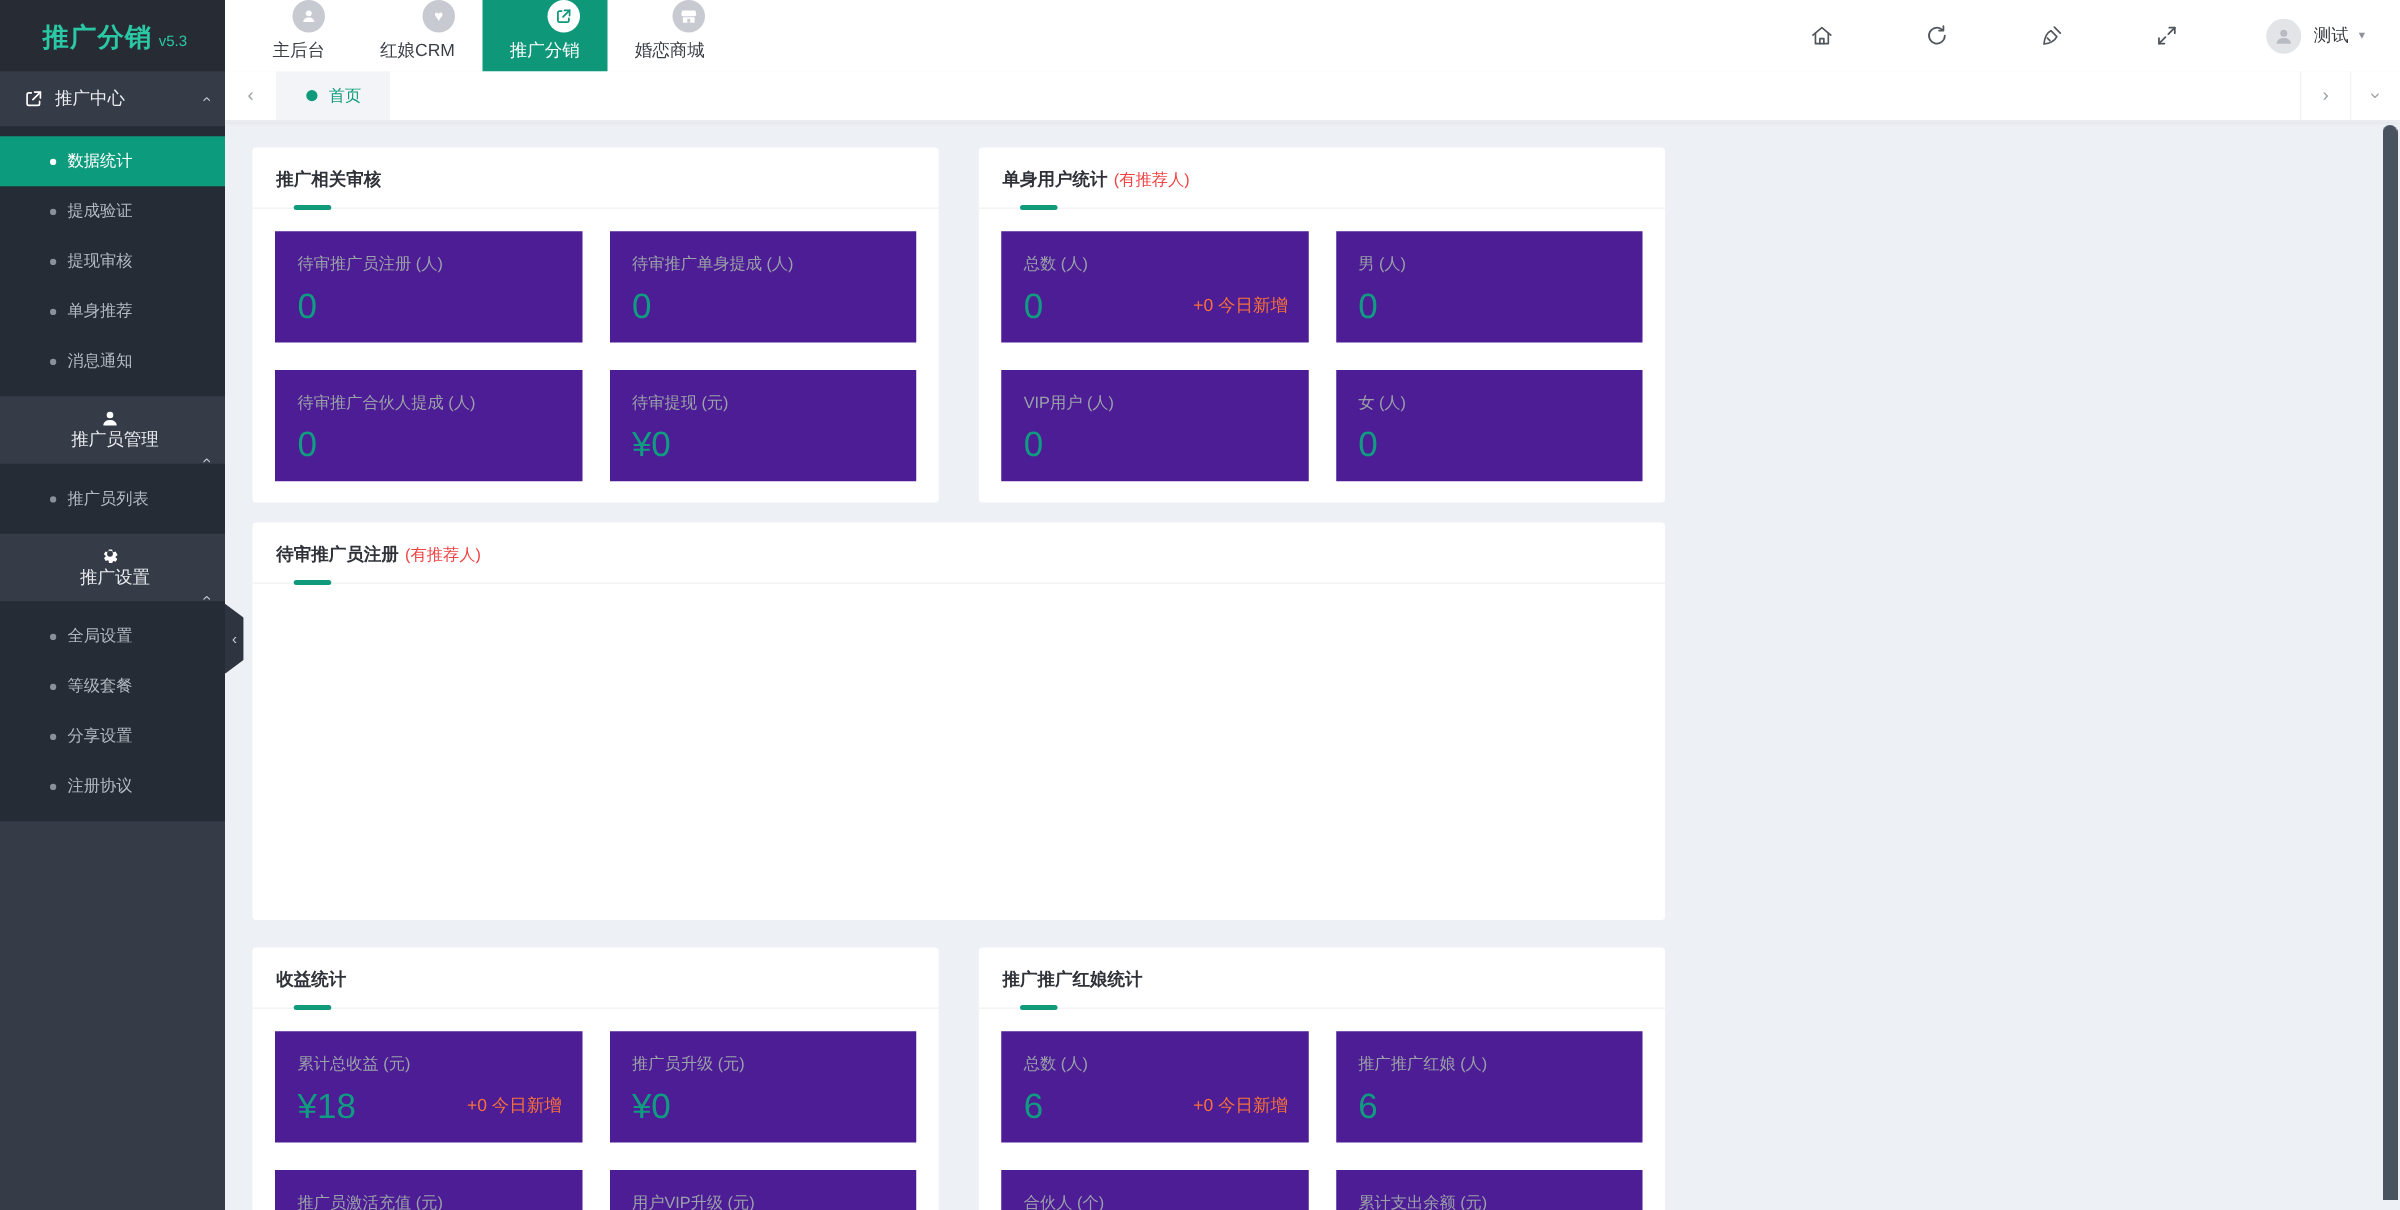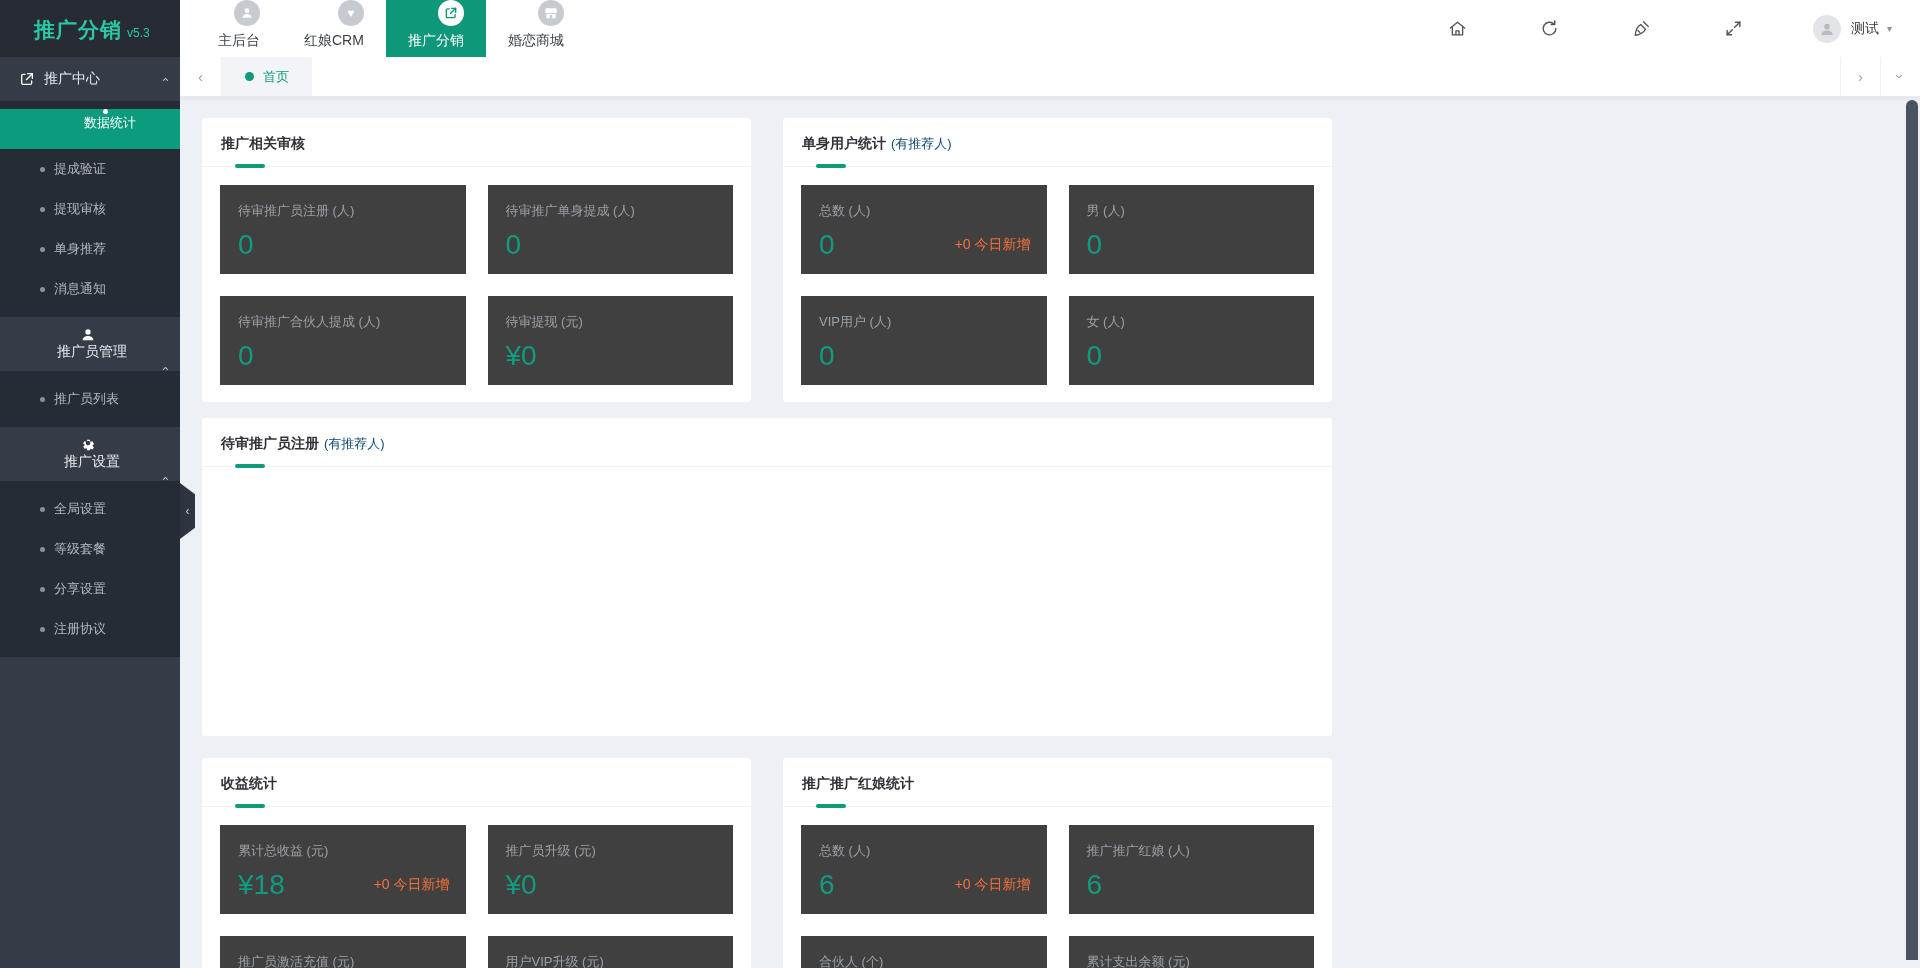--- a/index.html
+++ b/index.html
@@ -15,21 +15,21 @@
   .logo-title { color:#2bc8a5; font-size:21px; font-weight:bold; letter-spacing:1px; }
   .logo-version { color:#2bc8a5; font-size:12px; margin-left:5px; }
   .menu-section { height:44px; display:flex; align-items:center; padding:0 14px 0 18px; color:#e8eaee; font-size:14px; cursor:pointer; }
   .menu-section.spaced { margin-top:10px;flex-direction:column; }
   .section-icon { width:17px; height:17px; margin-right:9px; display:flex; align-items:center; justify-content:center; }
   .section-icon svg { width:16px; height:16px; }
   .section-chevron { margin-left:auto; color:#c9cdd4; font-size:13px; transform:rotate(-90deg); display:inline-block; }
   .submenu { background:#262c35; padding:8px 0; }
   .submenu-item { height:40px; display:flex; align-items:center; padding-left:40px; color:#b3b9c2; font-size:13px; cursor:pointer; }
   .submenu-item .dot { width:5px; height:5px; border-radius:50%; background:#8b919b; margin-right:9px; flex:0 0 auto; }
-  .submenu-item.active { background:#0c9b7d; color:#ffffff;flex-direction:column; }
+  .submenu-item.active { background:#0c9b7d; color:#ffffff; }
   .submenu-item.active .dot { background:#ffffff; }
   .collapse-handle { position:fixed; left:180px; top:483px; width:15px; height:56px; background:#2f3540;
     color:#c9cdd3; display:flex; align-items:center; justify-content:center; font-size:12px;
     clip-path:polygon(0 0, 100% 20%, 100% 80%, 0 100%); cursor:pointer; z-index:31; }
   
   .navbar { position:fixed; left:180px; top:0; right:0; height:57px; background:#ffffff; display:flex; align-items:stretch; z-index:25; }
   .nav-tabs { display:flex; margin-left:16px; }
   .nav-tab { display:flex; align-items:flex-end; gap:6px; padding:0 22px; font-size:14px; color:#3a3f45; cursor:pointer;flex-direction:column; }
   .tab-icon-circle { width:26px; height:26px; border-radius:50%; background:#c7cbd1; display:flex; align-items:center; justify-content:center; flex:0 0 auto; }
   .tab-icon-circle svg { width:14px; height:14px; }
@@ -56,25 +56,25 @@
   .rot-down { transform:rotate(90deg); display:inline-block; }
   
   .content { position:absolute; left:180px; top:97px; right:0; bottom:0; padding:21px 0 0 22px; }
   .cards-row { display:flex; gap:32px; width:1130px; margin-bottom:16px; }
   .card { background:#ffffff; border-radius:3px; }
   .card.half { width:556px; }
   .card.row1 { height:284px; }
   .card.full { width:1130px; height:318px; margin-bottom:22px; }
   .card.row3 { height:284px; }
   .card-header { position:relative; padding:17px 18px 13px 19px; border-bottom:1px solid #f0f1f3; font-size:14px; font-weight:600; color:#2f3238; }
-  .card-sub { font-weight:normal; color:#0c4a6e; font-size:13px; margin-left:5px; }
+  .card-sub { font-weight:normal; color:#ef4444; font-size:13px; margin-left:5px; }
   .card-dash { position:absolute; left:33px; bottom:-2px; width:30px; height:4px; background:#0e9a7b; border-radius:2px; }
   .card-body { padding:18px; }
   .tiles { display:grid; grid-template-columns:1fr 1fr; gap:22px 22px; }
-  .tile { background:#404040; height:89px; padding:17px 18px; position:relative; }
+  .tile { background:#4c1d95; height:89px; padding:17px 18px; position:relative; }
   .tile-label { font-size:13px; color:#9ba1a8; }
   .tile-value { font-size:28px; color:#109c80; margin-top:9px; }
   .tile-badge { position:absolute; right:16px; bottom:20px; color:#f8713a; font-size:14px; }
   .chart-empty { height:270px; }
   
   .scroll-thumb { position:fixed; right:2px; top:100px; width:12px; height:860px; background:#49525f; border-radius:6px 6px 0 0; z-index:40; cursor:pointer; }
 </style>
 </head>
 <body>
 

